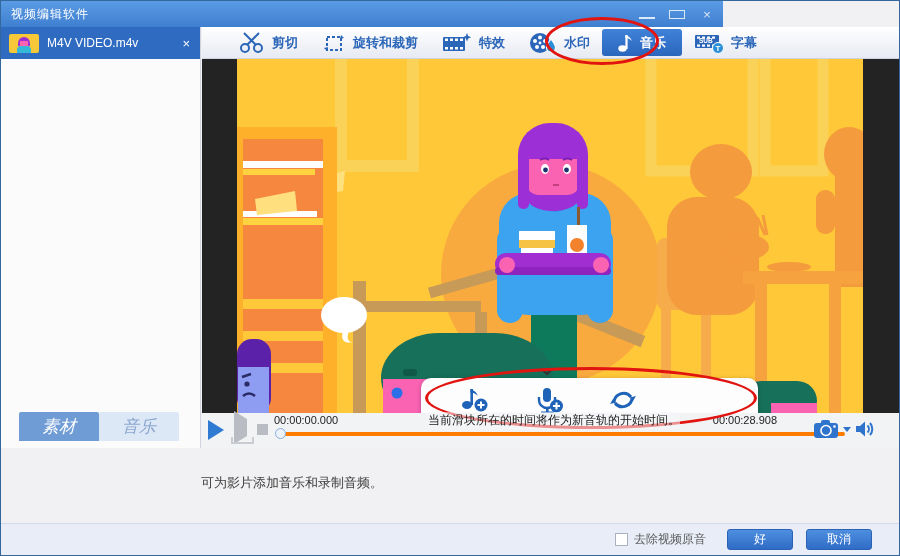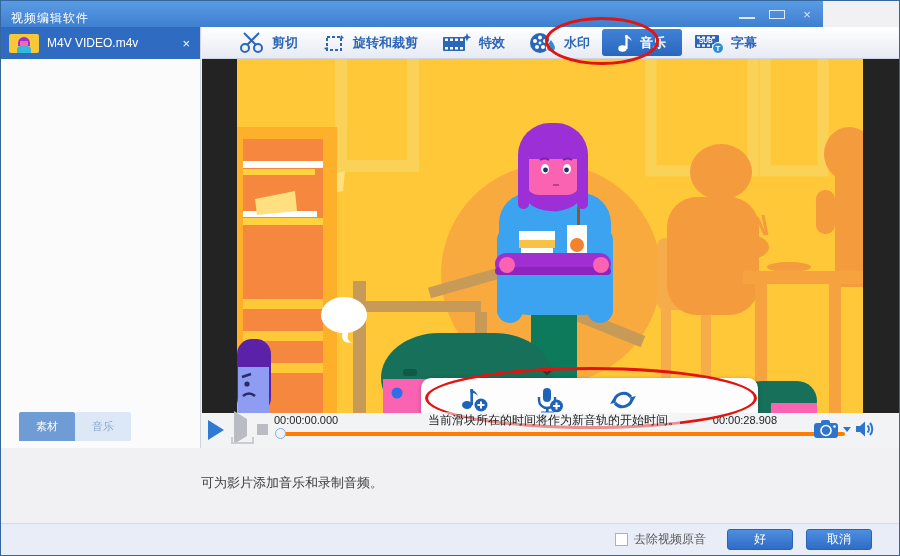--- a/index.html
+++ b/index.html
@@ -3,23 +3,23 @@
 <meta charset="utf-8">
 <style>
   * { margin:0; padding:0; box-sizing:border-box; }
   html,body { font-family:"Liberation Sans","DejaVu Sans",sans-serif; background:#9aa7b8; }
   #window {
     position:relative; width:900px; height:556px; background:#f1f1f3;
     border:1px solid #35679f; overflow:hidden;
   }
   
   #titlebar {
-    position:absolute; left:0; top:0; width:822px; height:26px;
+    position:absolute; left:0; top:0; width:722px; height:26px;
     background:linear-gradient(#5a9be4,#3f7fd0);
-    display:flex; align-items:flex-end; color:#fff; font-size:12px;
+    display:flex; align-items:center; color:#fff; font-size:12px;
   }
   #titlebar .title { padding-left:10px; letter-spacing:1px; }
   #win-controls { position:absolute; right:8px; top:0; height:26px; display:flex; align-items:center; gap:14px; color:#dce9f8; font-size:13px; }
   #win-controls span { cursor:default; width:16px; text-align:center; }
   .btn-max { display:inline-block; width:10px; height:9px; border:1.5px solid #dce9f8; }
   .btn-min { display:inline-block; width:10px; height:2px; background:#dce9f8; margin-top:8px;}
   
   #sidebar {
     position:absolute; left:0; top:26px; width:200px; height:421px;
     background:#fbfbfc; border-right:1px solid #cfd4de;
@@ -28,21 +28,21 @@
     position:absolute; left:0; top:0; width:100%; height:32px; background:#2f6cc1;
     display:flex; align-items:center; color:#fff; font-size:12px; gap:8px; padding:0 8px;
   }
   #file-thumb { width:30px; height:19px; background:#f7c837; border-radius:2px; position:relative; overflow:hidden; flex:0 0 auto;}
   #file-thumb .th-hair{position:absolute; left:9px; top:3px; width:12px; height:9px; border-radius:6px 6px 0 0; background:#9c2fd6;}
   #file-thumb .th-face{position:absolute; left:11px; top:7px; width:8px; height:6px; background:#f963b2;}
   #file-thumb .th-body{position:absolute; left:8px; top:12px; width:14px; height:7px; border-radius:4px 4px 0 0; background:#35b7d9;}
   #file-name { flex:1 1 auto; white-space:nowrap; overflow:hidden; }
   #file-close { font-size:13px; color:#fff; padding-right:2px; }
   #sidebar-tabs { position:absolute; left:18px; bottom:7px; display:flex; }
-  .s-tab { width:56px; height:29px; display:flex; align-items:center; justify-content:center; font-size:11px; border-radius:2px 2px 0 0;}
+  .s-tab { width:80px; height:29px; display:flex; align-items:center; justify-content:center; font-size:17px; border-radius:2px 2px 0 0;font-style:italic;}
   .s-tab.active { background:#6f9cd4; color:#fff; }
   .s-tab.inactive { background:#dde8f7; color:#8aa6cf; }
   
   #toolbar {
     position:absolute; left:201px; top:26px; width:803px; height:32px;
     background:linear-gradient(#ffffff,#e7eaf3);
     border-bottom:1px solid #cfd4e2;
     display:flex; align-items:center; padding-left:24px;
   }
   .t-item { display:flex; align-items:center; gap:7px; color:#2b66b8; font-size:13px; font-weight:bold; padding:3px 12px; }

